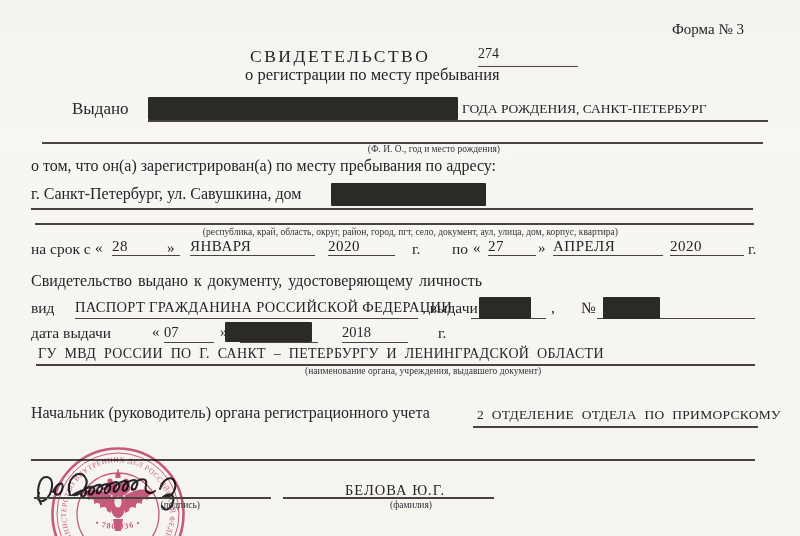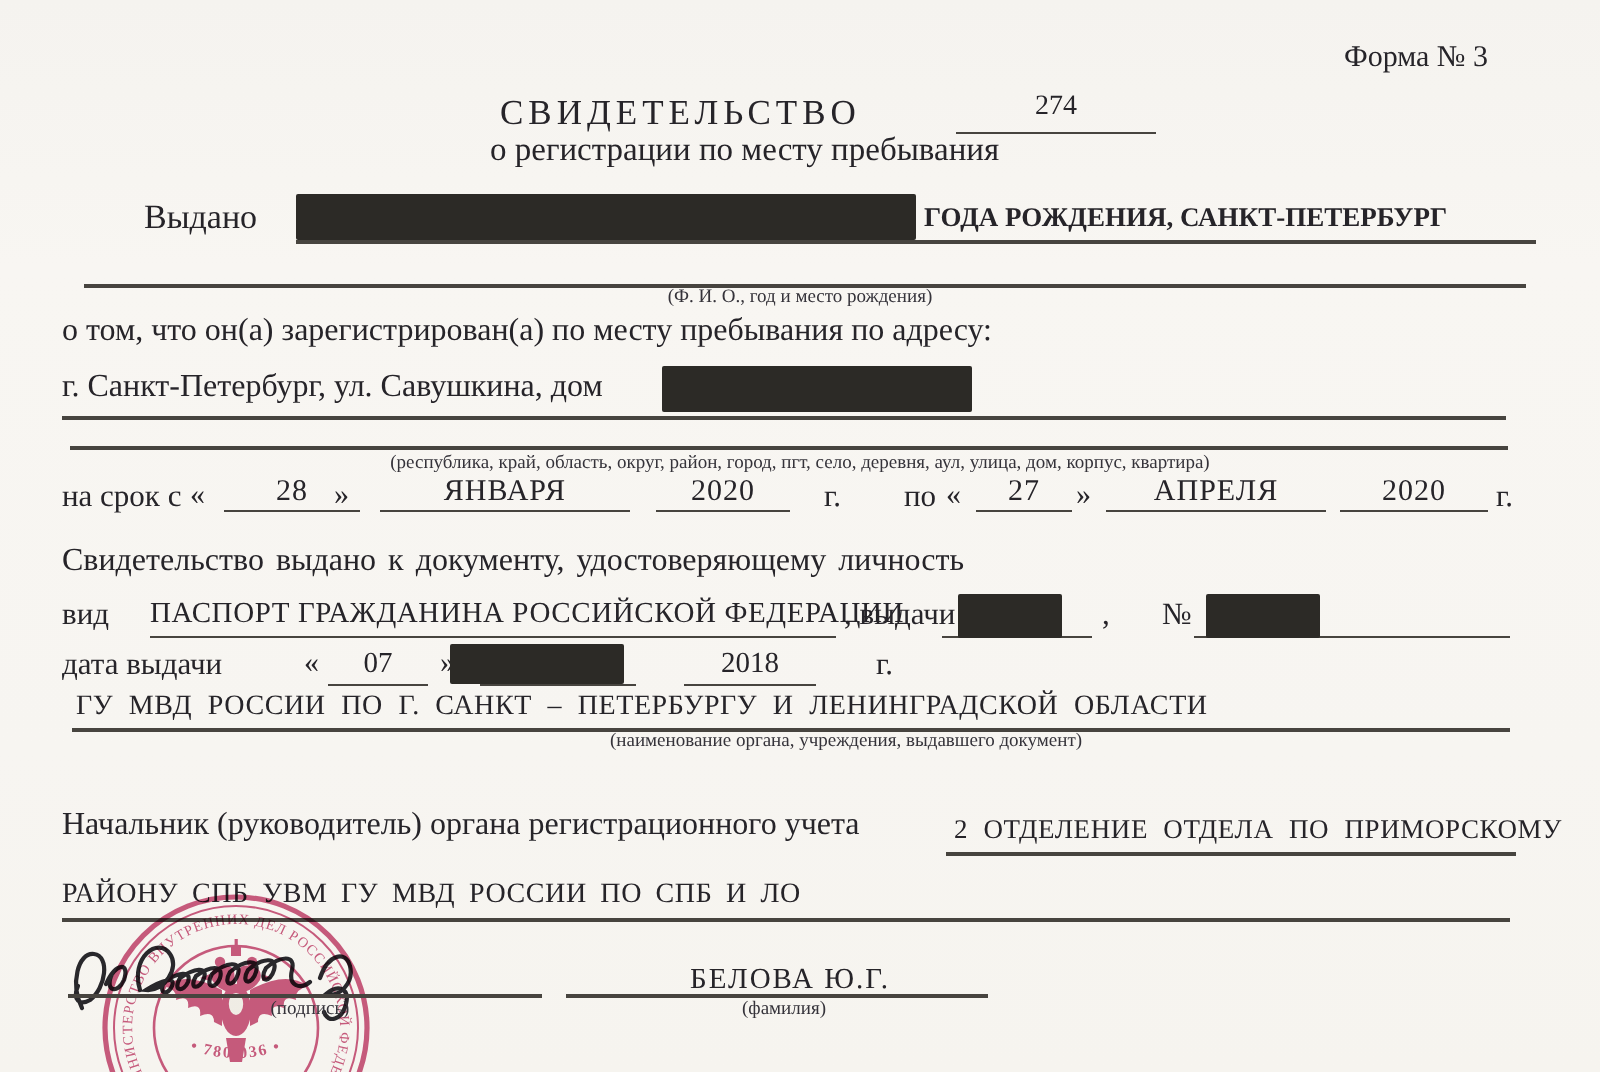--- a/index.html
+++ b/index.html
@@ -4,54 +4,54 @@
 <style>
   html,body{margin:0;padding:0;background:#e8e6e3;}
   .page{
     position:relative;width:800px;height:536px;overflow:hidden;
     background:linear-gradient(180deg,#f5f3ef 0%,#f8f6f2 25%,#f7f5f1 70%,#f6f4ef 100%);
     font-family:"Liberation Serif","DejaVu Serif",serif;color:#262429;
   }
   .t{position:absolute;white-space:nowrap;}
   .rule{position:absolute;height:1.5px;background:#47443f;}
   .redact{position:absolute;background:#2c2a26;border-radius:1px;}
-  .cell{position:absolute;border-bottom:1.5px solid #47443f;text-align:center;white-space:nowrap;}
+  .cell{position:absolute;border-bottom:1.5px solid #47443f;white-space:nowrap;}
   .val{font-weight:normal;font-size:15px;letter-spacing:.5px;}
-  .cap{position:absolute;font-size:9.5px;color:#35333a;text-align:center;white-space:nowrap;}
+  .cap{position:absolute;font-size:9.5px;color:#35333a;text-align:right;white-space:nowrap;}
   .caps{letter-spacing:.3px;}
 </style>
 </head>
 <body>
 
 <div class="page">
 
   <div class="t" style="left:672px;top:21px;font-size:15px;">Форма № 3</div>
 
   <div class="t" style="left:250px;top:46px;font-size:17.5px;letter-spacing:2.5px;text-align:center;">СВИДЕТЕЛЬСТВО</div>
   <div class="cell" style="left:478px;top:46px;width:100px;height:20px;font-size:14px;">
     <span>274</span>
   </div>
   <div class="t" style="left:245px;top:65px;font-size:16.5px;">о регистрации по месту пребывания</div>
 
   <div class="t" style="left:72px;top:99px;font-size:17px;">Выдано</div>
   <div class="redact" style="left:148px;top:97px;width:310px;height:23px;"></div>
-  <div class="t" style="left:462px;top:101px;font-size:13.5px;font-weight:bold;">ГОДА РОЖДЕНИЯ, САНКТ-ПЕТЕРБУРГ</div>
+  <div class="t" style="left:462px;top:101px;font-size:13.5px;font-weight:normal;">ГОДА РОЖДЕНИЯ, САНКТ-ПЕТЕРБУРГ</div>
   <div class="rule" style="left:148px;top:120px;width:620px;"></div>
 
   <div class="rule" style="left:42px;top:142px;width:721px;"></div>
   <div class="cap" style="left:300px;top:144px;width:200px;">(Ф. И. О., год и место рождения)</div>
 
   <div class="t" style="left:31px;top:157px;font-size:16px;">о том, что он(а) зарегистрирован(а) по месту пребывания по адресу:</div>
 
   <div class="t" style="left:31px;top:185px;font-size:16px;">г. Санкт-Петербург, ул. Савушкина, дом</div>
   <div class="redact" style="left:331px;top:183px;width:155px;height:23px;"></div>
   <div class="rule" style="left:31px;top:208px;width:722px;"></div>
 
   <div class="rule" style="left:35px;top:223px;width:719px;"></div>
-  <div class="cap" style="left:182px;top:227px;width:436px;">(республика, край, область, округ, район, город, пгт, село, деревня, аул, улица, дом, корпус, квартира)</div>
+  <div class="cap" style="left:182px;top:227px;width:436px;">(республика, край, область, округ, район, город, пгт, село, документ, аул, улица, дом, корпус, квартира)</div>
 
   <div class="t" style="left:31px;top:240px;font-size:15.5px;">на срок с</div>
   <div class="t" style="left:95px;top:240px;font-size:15px;">«</div>
   <div class="cell val" style="left:112px;top:238px;width:68px;height:17px;">28</div>
   <div class="t" style="left:167px;top:240px;font-size:15px;">»</div>
   <div class="cell val" style="left:190px;top:238px;width:125px;height:17px;">ЯНВАРЯ</div>
   <div class="cell val" style="left:328px;top:238px;width:67px;height:17px;">2020</div>
   <div class="t" style="left:412px;top:240px;font-size:15.5px;">г.</div>
   <div class="t" style="left:452px;top:240px;font-size:15.5px;">по</div>
   <div class="t" style="left:473px;top:240px;font-size:15px;">«</div>
@@ -82,21 +82,20 @@
   <div class="cell" style="left:342px;top:324px;width:66px;height:18px;font-size:14.5px;">2018</div>
   <div class="t" style="left:438px;top:324px;font-size:15.5px;">г.</div>
 
   <div class="t caps" style="left:38px;top:346px;font-size:14px;word-spacing:4px;">ГУ МВД РОССИИ ПО Г. САНКТ – ПЕТЕРБУРГУ И ЛЕНИНГРАДСКОЙ ОБЛАСТИ</div>
   <div class="rule" style="left:36px;top:364px;width:719px;"></div>
   <div class="cap" style="left:305px;top:366px;width:228px;">(наименование органа, учреждения, выдавшего документ)</div>
 
   <div class="t" style="left:31px;top:404px;font-size:16px;">Начальник (руководитель) органа регистрационного учета</div>
   <div class="t caps" style="left:477px;top:407px;font-size:13.5px;word-spacing:4px;">2 ОТДЕЛЕНИЕ ОТДЕЛА ПО ПРИМОРСКОМУ</div>
   <div class="rule" style="left:473px;top:426px;width:285px;"></div>
-  <div class="t caps" style="left:31px;top:440px;font-size:14px;word-spacing:3px;">РАЙОНУ СПБ УВМ ГУ МВД РОССИИ ПО СПБ И ЛО</div>
   <div class="rule" style="left:31px;top:459px;width:724px;"></div>
 
   <svg viewBox="0 0 138 160" style="position:absolute;left:49px;top:445px;width:138px;height:160px;opacity:.82;mix-blend-mode:multiply;">
     <g fill="none" stroke="#c23a68">
       <circle cx="69" cy="69" r="65.5" stroke-width="2.6"></circle>
       <circle cx="69" cy="69" r="61" stroke-width="1"></circle>
       <circle cx="69" cy="69" r="41" stroke-width="1.3"></circle>
     </g>
     <defs>
       <path id="ringPath" d="M 69,121 A 52,52 0 1 1 69.1,121"></path>

